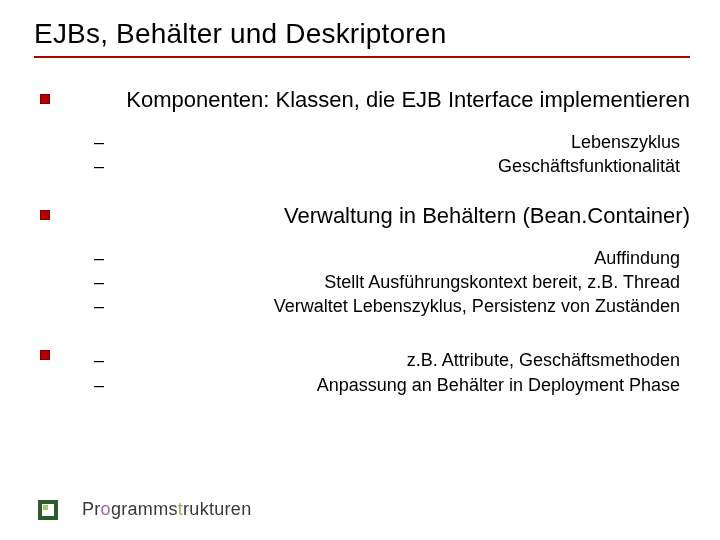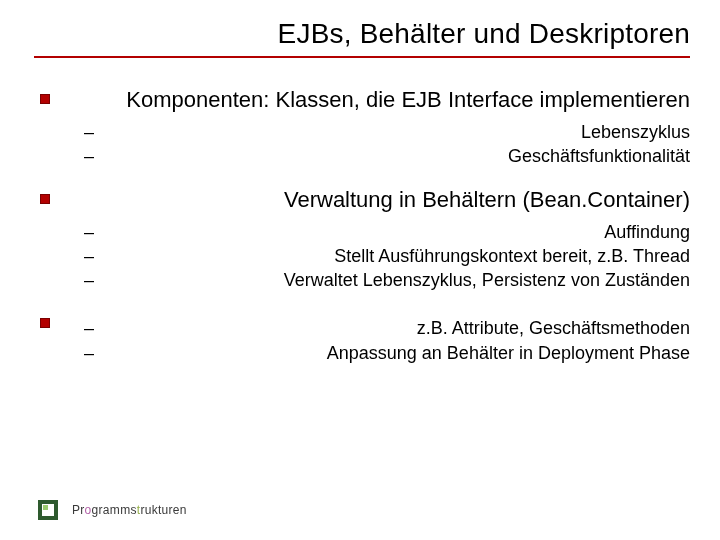--- a/index.html
+++ b/index.html
@@ -15,21 +15,21 @@
   .slide {
     box-sizing: border-box;
     width: 720px;
     height: 540px;
     padding: 18px 30px 10px 34px;
     position: relative;
   }
   h1.title {
     font-size: 28px;
     font-weight: 400;
-    text-align: right;
+    text-align: left;
     margin: 0 0 6px 0;
     letter-spacing: 0.2px;
   }
   hr.rule {
     border: 0;
     border-top: 2px solid #b30000;
     margin: 0 0 28px 0;
   }
   ul.top {
     list-style: none;
@@ -51,42 +51,42 @@
     top: 8px;
     width: 10px;
     height: 10px;
     background: #b30000;
     border: 1px solid #7a0000;
     box-sizing: border-box;
   } 
   ul.sub {
     list-style: none;
     padding: 6px 0 14px 24px;
-    margin: 0;
+    margin: 10px;
   }
   ul.sub > li {
     position: relative;
     padding-left: 18px;
     font-size: 18px;
     line-height: 1.35;
   }
   ul.sub > li::before {
     content: "–";
     position: absolute;
     left: 0;
     top: 0;
   }
   .footer-logo {
     position: absolute;
     left: 38px;
     bottom: 20px;
     display: flex;
     align-items: center;
-    gap: 14px;
-    font-size: 12px;
+    gap: 24px;
+    font-size: 18px;
     color: #3a3a3a;
     letter-spacing: 0.3px;
   }
   .logo-mark {
     width: 20px;
     height: 20px;
     position: relative;
   }
   .logo-mark::before {
     content: "";

